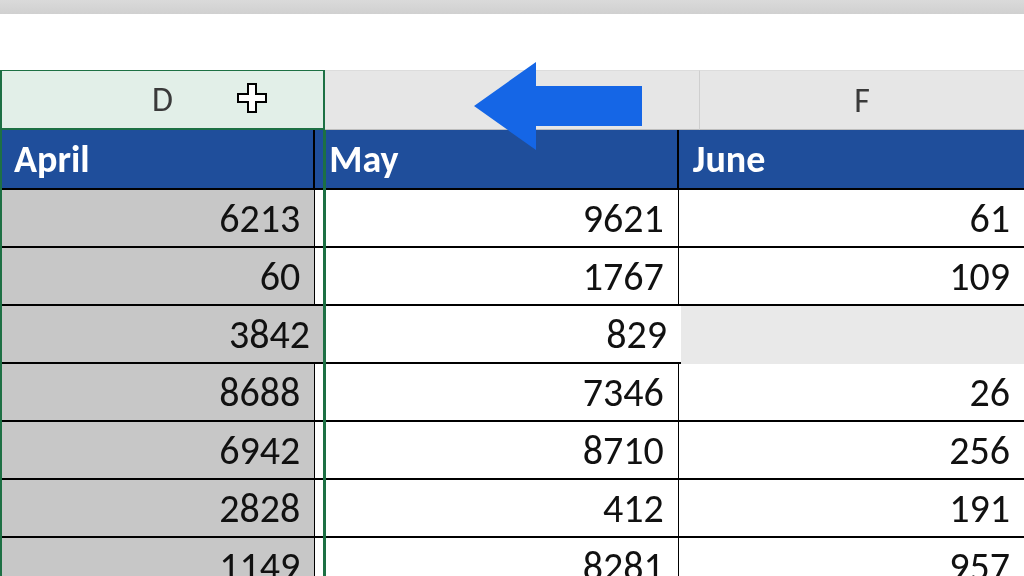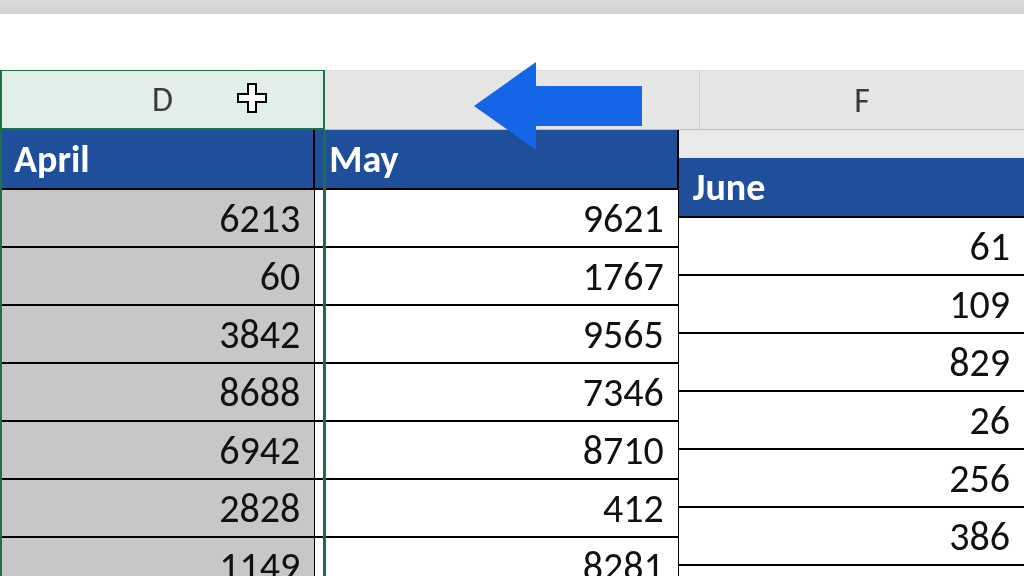--- a/index.html
+++ b/index.html
@@ -156,21 +156,21 @@
     display: flex;
     align-items: center;
     padding: 8px 14px;
     font-size: 40px;
     color: #111;
     border-bottom: 2px solid #000;
   }
 
   .colD { width: 325px; }
   .colE { width: 375px; }
-  .colF { width: 356px; margin-top: 28px; }
+  .colF { width: 356px; }
 
   
   .month-cell {
     background: #1f4e9b;
     color: #ffffff;
     font-weight: bold;
     font-size: 38px;
     justify-content: flex-start;
     border-bottom: 2px solid #000;
     border-right: 2px solid #000;
@@ -291,23 +291,20 @@
         </div>
       <div class="cell num-cell colF">
           <span>109</span>
         </div>
     </div>
 
     <div class="data-row">
       <div class="cell num-cell colD">
           <span>3842</span>
         </div>
-      <div class="cell num-cell colE">
-          <span>9565</span>
-        </div>
       <div class="cell num-cell colF">
           <span>829</span>
         </div>
     </div>
 
     <div class="data-row">
       <div class="cell num-cell colD">
           <span>8688</span>
         </div>
       <div class="cell num-cell colE">
@@ -331,21 +328,21 @@
     </div>
 
     <div class="data-row">
       <div class="cell num-cell colD">
           <span>2828</span>
         </div>
       <div class="cell num-cell colE">
           <span>412</span>
         </div>
       <div class="cell num-cell colF">
-          <span>386</span>
+          <span>191</span>
         </div>
     </div>
 
     <div class="data-row">
       <div class="cell num-cell colD">
           <span>1149</span>
         </div>
       <div class="cell num-cell colE">
           <span>8281</span>
         </div>

